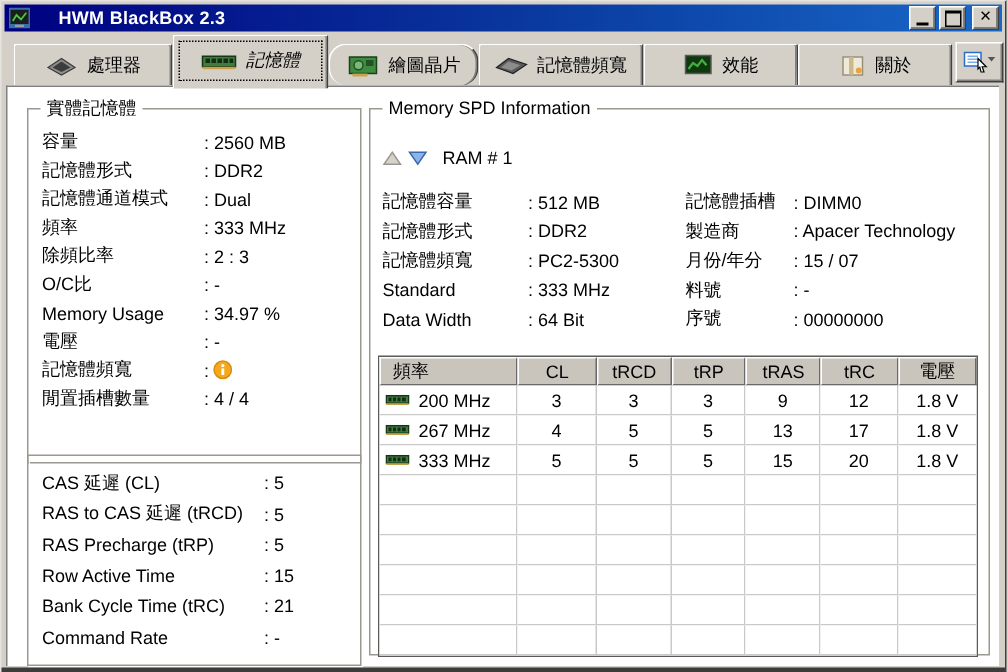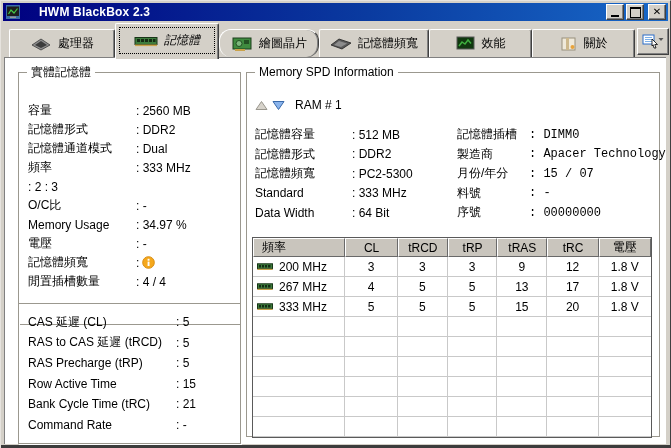--- a/index.html
+++ b/index.html
@@ -36,41 +36,41 @@
   .tabmenu-btn{position:absolute;bottom:2px;left:634px;width:30px;height:25px;background:#d4d0c8;
     border:1px solid;border-color:#ffffff #404040 #404040 #ffffff;box-shadow:inset -1px -1px 0 #808080;
     display:flex;align-items:center;justify-content:center;}
   
   .content{position:absolute;left:3px;right:4px;top:56px;height:386px;background:#ffffff;
     border-top:1px solid #808080;border-left:1px solid #808080;}
   .taskbar-edge{position:absolute;left:0;right:0;bottom:0;height:3px;background:#3c3c3c;}
   
   .gbox{position:absolute;border:1px solid #9b988f;box-shadow:1px 1px 0 #fff,inset 1px 1px 0 #fff;}
   .gbox .legend{position:absolute;top:-8px;left:8px;background:#fff;padding:0 4px;line-height:14px;white-space:nowrap;}
-  #box-physmem{left:13px;top:14px;width:221px;height:223px;padding-top:28px;}
+  #box-physmem{left:13px;top:14px;width:221px;height:223px;padding-top:12px;}
   #box-timings{left:13px;top:245px;width:221px;height:131px;padding-top:8px;}
   #box-spd{left:241px;top:14px;width:412px;height:363px;}
   
   .kv{display:flex;align-items:center;padding-left:9px;white-space:nowrap;}
   #box-physmem .kv{height:19px;}
   #box-physmem .kv .k{width:108px;flex:0 0 auto;}
   #box-timings .kv{height:20.5px;}
   #box-timings .kv .k{width:148px;flex:0 0 auto;}
   .kv .v{flex:1;}
   .info-ico{display:inline-flex;margin-left:3px;vertical-align:-2px;}
   
   .ram-selector{position:absolute;left:8px;top:24px;height:16px;display:flex;align-items:center;gap:4px;}
   .ram-selector .name{margin-left:6px;white-space:nowrap;}
   .arrow-btn{display:flex;align-items:center;}
   .spdgrid{position:absolute;left:8px;top:52px;right:6px;}
   .spdrow{display:flex;height:19.5px;align-items:center;white-space:nowrap;}
   .spdrow .lk{width:97px;flex:0 0 auto;}
   .spdrow .lv{width:105px;flex:0 0 auto;}
   .spdrow .rk{width:72px;flex:0 0 auto;}
-  .spdrow .rv{flex:1;font-family:Liberation Mono, monospace;}
+  .spdrow .rv{flex:1;}
   
   .tablewrap{position:absolute;left:5px;top:164px;width:398px;border:1px solid #5a5a5a;background:#fff;}
   table.spd{border-collapse:separate;border-spacing:0;width:100%;table-layout:fixed;font-size:12px;}
   table.spd th{background:#c9c5bd;font-weight:normal;height:17px;padding:0;
     border:1px solid;border-color:#ffffff #696969 #696969 #ffffff;text-align:center;overflow:hidden;}
   table.spd th.col-f{text-align:left;padding-left:8px;}
   table.spd td{height:19px;padding:0;text-align:center;background:#fff;
     border-right:1px solid #c9c9c9;border-bottom:1px solid #c9c9c9;overflow:hidden;}
   table.spd td:last-child{border-right:none;}
   table.spd td.col-f{text-align:right;}
@@ -194,20 +194,21 @@
         </div>
       <div class="kv">
           <span class="k">記憶體通道模式</span>
           <span class="v">: Dual</span>
         </div>
       <div class="kv">
           <span class="k">頻率</span>
           <span class="v">: 333 MHz</span>
         </div>
       <div class="kv">
+          <span class="k">除頻比率</span>
           <span class="v">: 2 : 3</span>
         </div>
       <div class="kv">
           <span class="k">O/C比</span>
           <span class="v">: -</span>
         </div>
       <div class="kv">
           <span class="k">Memory Usage</span>
           <span class="v">: 34.97 %</span>
         </div>

